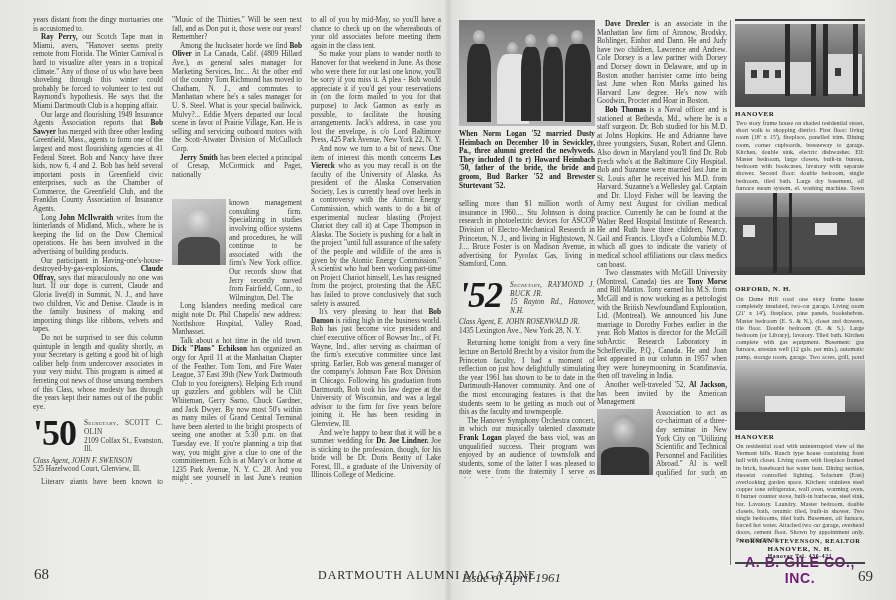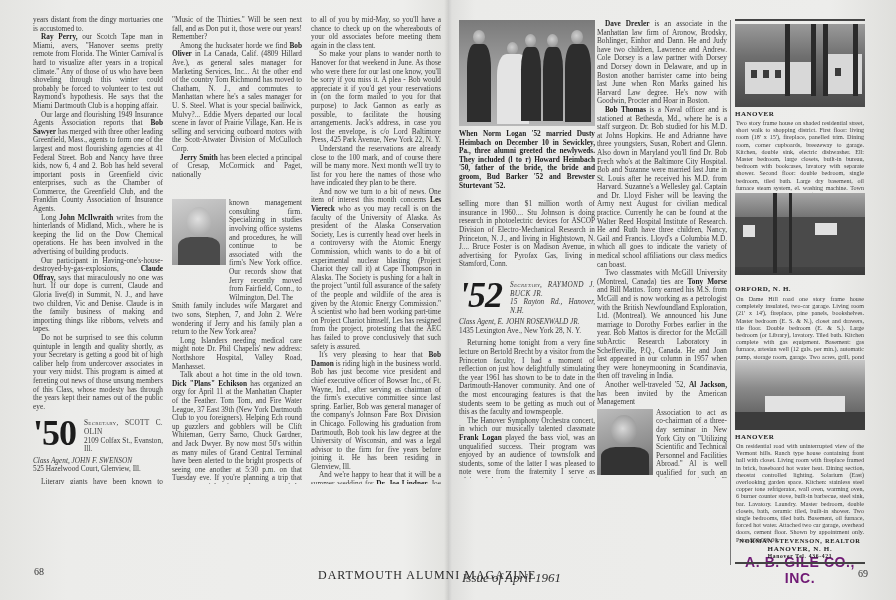--- a/index.html
+++ b/index.html
@@ -14,21 +14,21 @@
   b { color:#1e1e1e; }
   .class-head { display:flex; align-items:flex-start; margin:6px 0 3px 0; }
   .class-year { font-size:36px; line-height:32px; font-weight:bold; color:#1c1c1c; letter-spacing:-1px; margin-right:8px; font-family:"Liberation Serif", serif; }
   .class-sec { font-size:7.3px; line-height:8.6px; padding-top:2px; }
   .smallcaps { font-variant:small-caps; letter-spacing:0.3px; }
   .agent { font-size:7.3px; line-height:8.6px; margin-bottom:4px; }
   .photo { background:linear-gradient(160deg,#9c9c9c 0%,#5d5d5d 35%,#3d3d3d 70%,#6a6a6a 100%); position:relative; overflow:hidden; }
   .photo .head { position:absolute; border-radius:50%; background:radial-gradient(circle at 45% 40%,#cfcfcf,#8a8a8a); }
   .photo .body { position:absolute; background:#2d2d2d; border-radius:30% 30% 0 0; }
   .caption { font-size:7.3px; line-height:8.6px; font-weight:bold; color:#222; text-align:justify; }
-  .folio { position:absolute; font-size:10px; color:#333; }
+  .folio { position:absolute; font-size:15px; color:#333; }
   .footer-title { position:absolute; font-size:12px; letter-spacing:1px; color:#2a2a2a; }
   .issue { position:absolute; font-size:13px; font-style:italic; color:#333; }
   .ad-rule { position:absolute; left:735px; width:130px; height:1.5px; background:#444; }
   .house { position:absolute; left:735px; width:130px; background:linear-gradient(180deg,#9a9a9a 0%,#6e6e6e 40%,#4a4a4a 100%); overflow:hidden; }
   .house .tree { position:absolute; background:#2a2a2a; width:5px; }
   .house .wall { position:absolute; background:#d8d8d8; }
   .house .win { position:absolute; background:#3b3b3b; }
   .ad-title { position:absolute; left:735px; width:130px; font-size:7px; font-weight:bold; letter-spacing:0.5px; color:#222; }
   .ad-desc { position:absolute; left:736px; width:128px; font-size:6.1px; line-height:7.2px; text-align:justify; color:#3a3a3a; }
   .firm-name { position:absolute; left:735px; width:130px; text-align:center; font-family:"Liberation Sans", sans-serif; font-weight:900; font-size:14px; letter-spacing:0.6px; color:#701a75;margin-top:33px; }
@@ -76,32 +76,30 @@
         <p><b>Jerry Smith</b> has been elected a principal of Cresap, McCormick and Paget, nationally</p>
       </div>
     <div style="display:flex; margin-top:20px;">
       <div class="photo" style="width:54px; height:66px; flex:0 0 54px; margin-right:3px; background:linear-gradient(160deg,#cfcfcf 0%,#a9a9a9 60%,#8d8d8d 100%);">
         <div class="head" style="left:15px; top:8px; width:24px; height:30px; background:radial-gradient(circle at 45% 40%,#e0e0e0,#9a9a9a);"></div>
         <div class="body" style="left:6px; top:38px; width:42px; height:30px; background:#4a4a4a;"></div>
       </div>
       <div style="text-align:justify;">known management consulting firm. Specializing in studies involving office systems and procedures, he will continue to be associated with the firm's New York office. Our records show that Jerry recently moved from Fairfield, Conn., to Wilmington, Del. The</div>
     </div>
     <div>
-        <p class="noind">Smith family includes wife Margaret and two sons, Stephen, 7, and John 2. We're wondering if Jerry and his family plan a return to the New York area?</p>
         <p>Long Islanders needing medical care might note Dr. Phil Chapelis' new address: Northshore Hospital, Valley Road, Manhasset.</p>
         <p>Talk about a hot time in the old town. <b>Dick "Plans" Echikson</b> has organized an orgy for April 11 at the Manhattan Chapter of the Feather. Tom Tom, and Fire Water League, 37 East 39th (New York Dartmouth Club to you foreigners). Helping Ech round up guzzlers and gobblers will be Clift Whiteman, Gerry Sarno, Chuck Gardner, and Jack Dwyer. By now most 50's within as many miles of Grand Central Terminal have been alerted to the bright prospects of seeing one another at 5:30 p.m. on that Tuesday eve. If you're planning a trip that way, you might give a clue to one of the committeemen. Ech is at Mary's or home at 1235 Park Avenue, N. Y. C. 28. And you might see yourself in last June's reunion movie!</p>
       </div>
 
   </div>
 
   <div class="col" style="left:311px; top:16px; width:130px; height:468px;">
     <div>
         <p class="noind">to all of you by mid-May, so you'll have a chance to check up on the whereabouts of your old associates before meeting them again in the class tent.</p>
         <p>So make your plans to wander north to Hanover for that weekend in June. As those who were there for our last one know, you'll be sorry if you miss it. A plea - Bob would appreciate it if you'd get your reservations in (on the form mailed to you for that purpose) to Jack Gannon as early as possible, to facilitate the housing arrangements. Jack's address, in case you lost the envelope, is c/o Lord Baltimore Press, 425 Park Avenue, New York 22, N. Y.</p>
-        <p>Understand the reservations are already close to the 100 mark, and of course there will be many more. Next month we'll try to list for you here the names of those who have indicated they plan to be there.</p>
         <p>And now we turn to a bit of news. One item of interest this month concerns <b>Les Viereck</b> who as you may recall is on the faculty of the University of Alaska. As president of the Alaska Conservation Society, Les is currently head over heels in a controversy with the Atomic Energy Commission, which wants to do a bit of experimental nuclear blasting (Project Chariot they call it) at Cape Thompson in Alaska. The Society is pushing for a halt in the project "until full assurance of the safety of the people and wildlife of the area is given by the Atomic Energy Commission." A scientist who had been working part-time on Project Chariot himself, Les has resigned from the project, protesting that the AEC has failed to prove conclusively that such safety is assured.</p>
         <p>It's very pleasing to hear that <b>Bob Damon</b> is riding high in the business world. Bob has just become vice president and chief executive officer of Bowser Inc., of Ft. Wayne, Ind., after serving as chairman of the firm's executive committee since last spring. Earlier, Bob was general manager of the company's Johnson Fare Box Division in Chicago. Following his graduation from Dartmouth, Bob took his law degree at the University of Wisconsin, and was a legal advisor to the firm for five years before joining it. He has been residing in Glenview, Ill.</p>
         <p>And we're happy to hear that it will be a summer wedding for <b>Dr. Joe Lindner.</b> Joe is sticking to the profession, though, for his bride will be Dr. Doris Beatty of Lake Forest, Ill., a graduate of the University of Illinois College of Medicine.</p>
       </div>
   </div>
 
   <div class="folio" style="left:34px; top:566px;">68</div>
   <div class="footer-title" style="left:318px; top:568px;">DARTMOUTH ALUMNI MAGAZINE</div>
 
   <div class="col" style="left:459px; top:20px; width:136px; height:458px;">

